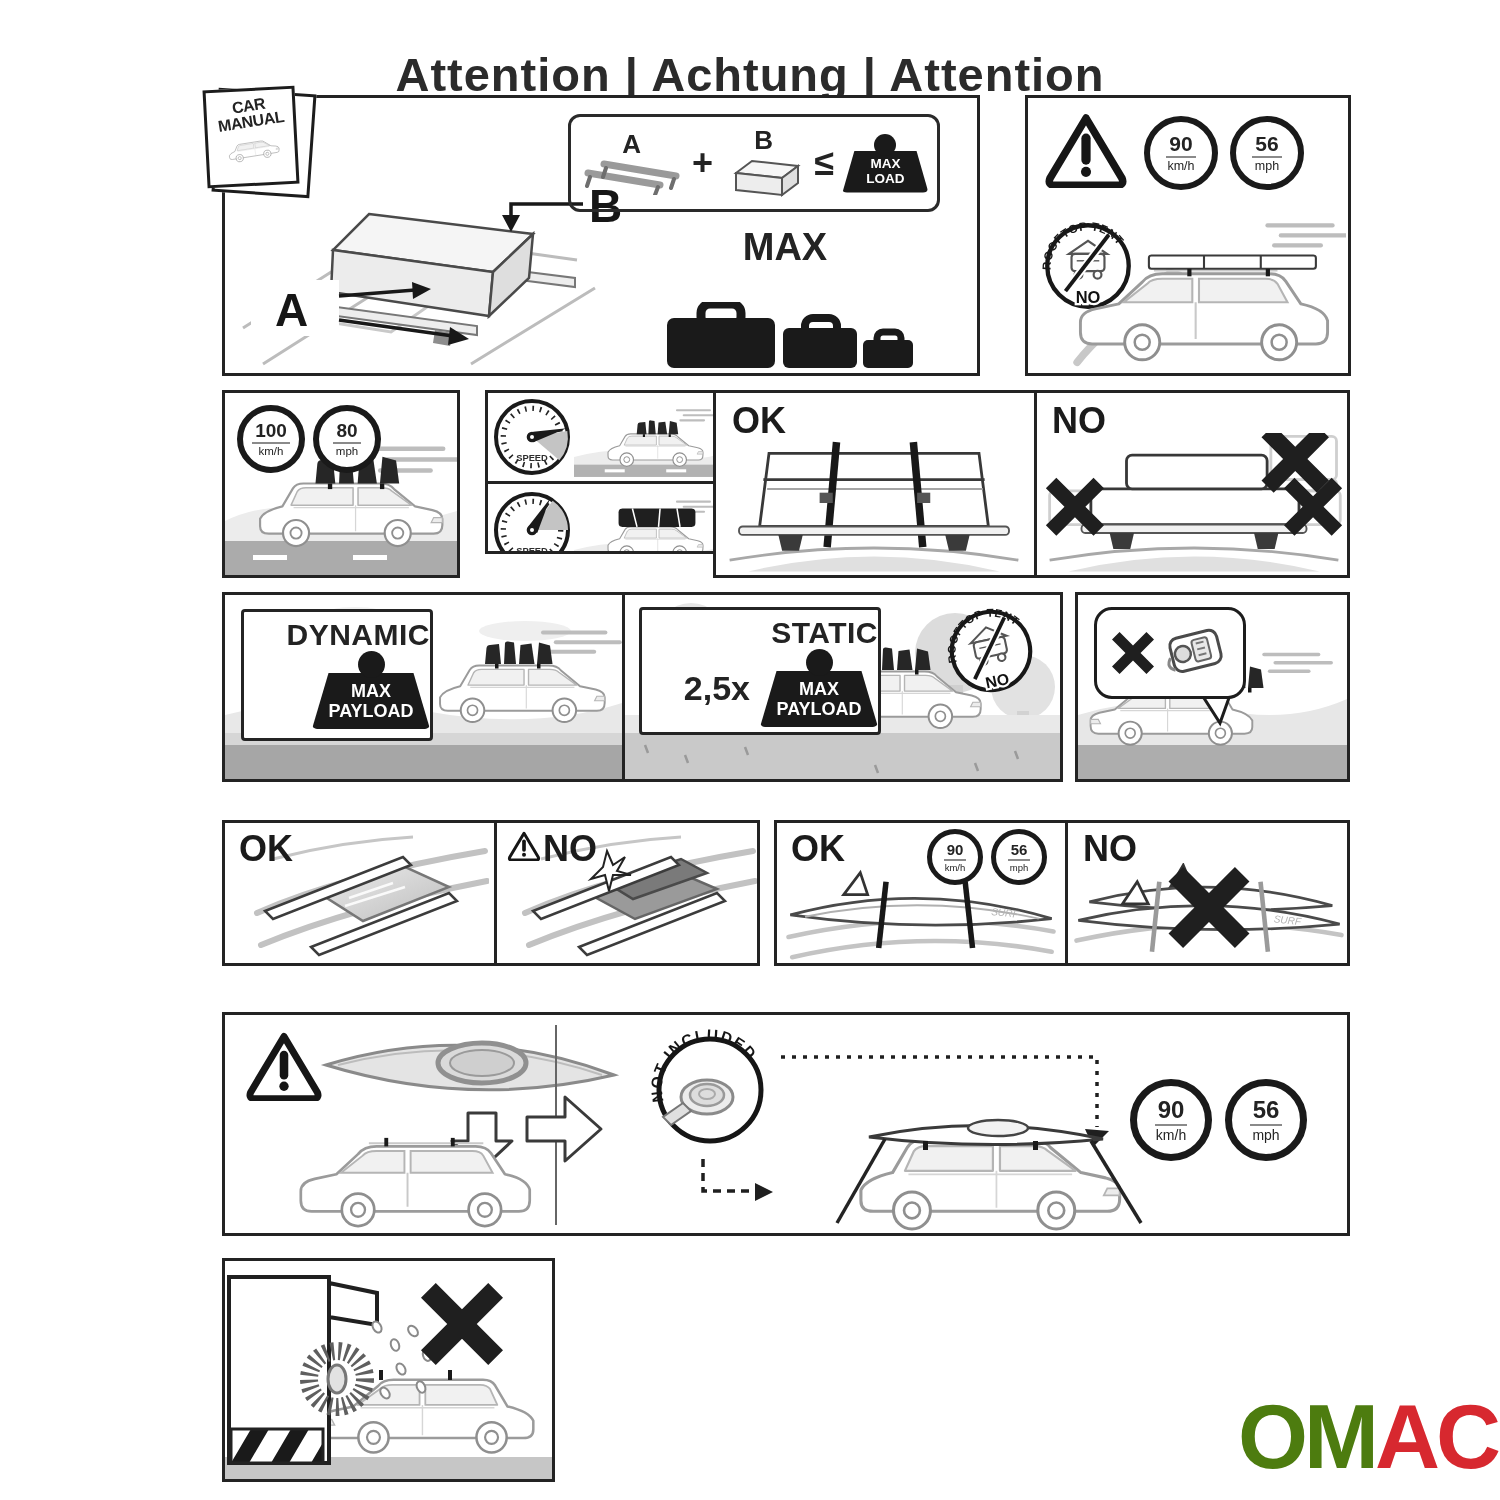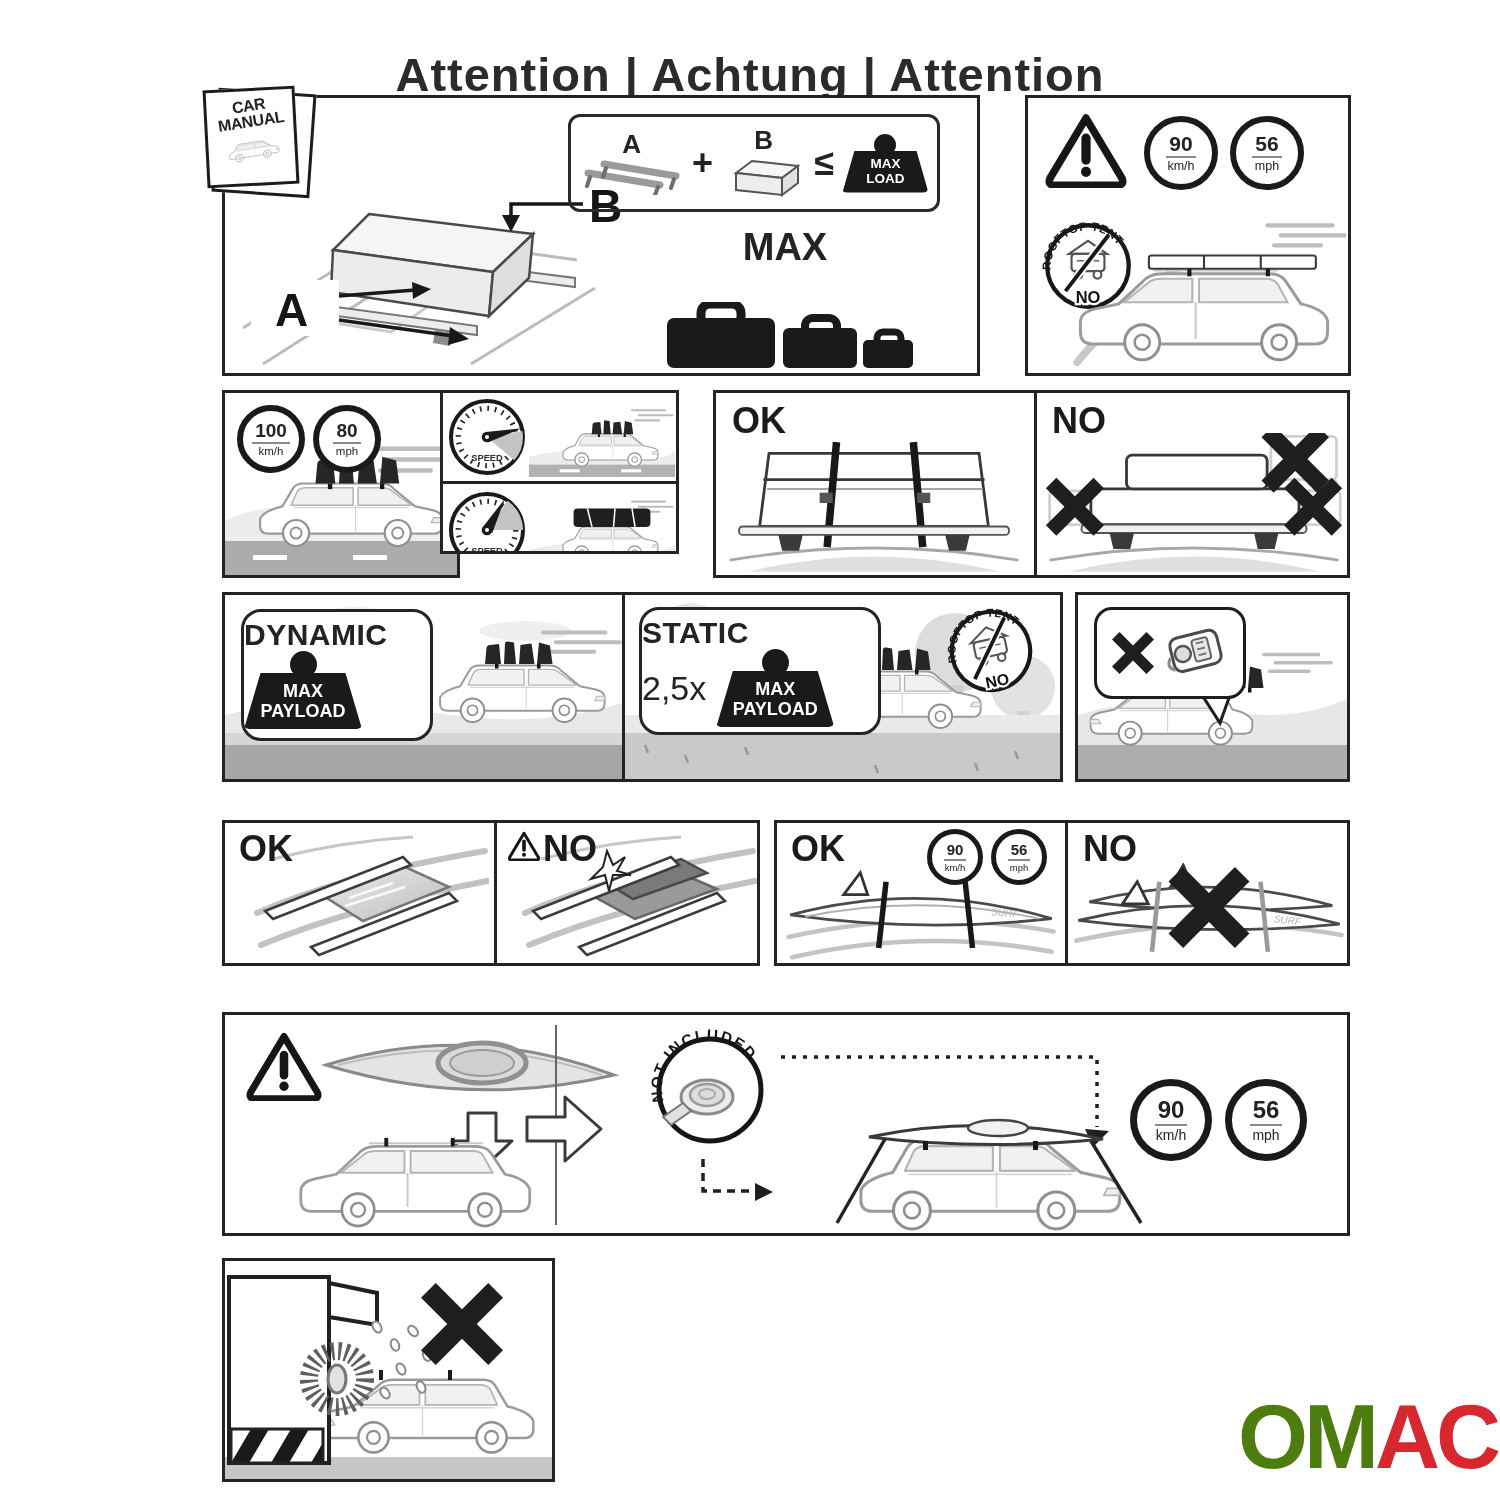--- a/index.html
+++ b/index.html
@@ -25,22 +25,22 @@
   
   .weight{display:flex;flex-direction:column;align-items:center}
   .w-head{background:#1a1a1a;border-radius:50%;margin-bottom:-5px;z-index:1}
   .w-body{background:#1a1a1a;color:#fff;font-weight:bold;text-align:center;display:flex;
           flex-direction:column;justify-content:center;clip-path:polygon(14% 0,86% 0,100% 100%,0 100%);
           border-radius:5px}
   .w-sm .w-head{width:22px;height:22px}
   .w-sm .w-body{width:86px;height:42px;font-size:13.5px;line-height:1.1}
   .w-md .w-head{width:27px;height:27px}
   .w-md .w-body{width:118px;height:56px;font-size:18px;line-height:1.12}
-  .signbox{position:absolute;background:#fff;border:3px solid #242424;border-radius:20px;
-           display:flex;flex-direction:column;align-items:flex-start;z-index:3;box-sizing:border-box}
+  .signbox{position:absolute;background:#fff;border:3px solid #242424;border-radius:4px;
+           display:flex;flex-direction:column;align-items:flex-end;z-index:3;box-sizing:border-box}
   .signtitle{font-weight:bold;font-size:30px;letter-spacing:.5px;line-height:1.1;margin-top:6px}
   
   .booklet{position:absolute;left:-20px;top:-10px;width:100px;height:106px;z-index:6}
   .bk2{position:absolute;left:10px;top:3px;width:92px;height:98px;background:#fff;
        border:3px solid #1c1c1c;transform:rotate(4deg)}
   .bk1{position:absolute;left:0;top:0;width:92px;height:98px;background:#fff;border:3px solid #1c1c1c;
        transform:rotate(-3deg);display:flex;flex-direction:column;align-items:center;padding-top:7px;box-sizing:border-box}
   .bktxt{font-weight:bold;font-size:16px;text-align:center;line-height:1.02;letter-spacing:-.5px;transform:rotate(-6deg)}
   .formula{position:absolute;border:3px solid #2a2a2a;border-radius:12px;display:flex;
            align-items:center;justify-content:space-evenly;box-sizing:border-box}
@@ -255,21 +255,21 @@
     <div class="badge b68" style="left:12px;top:12px">
       <span class="bv">100</span>
       <span class="bu">km/h</span>
     </div>
     <div class="badge b68" style="left:88px;top:12px">
       <span class="bv">80</span>
       <span class="bu">mph</span>
     </div>
   </section>
 
-  <section class="panel" style="left:440px;top:390px;width:239px;height:164px">
+  <section class="panel" style="left:485px;top:390px;width:239px;height:164px">
     <div class="divv" style="left:0;top:88px;width:233px;height:3px"></div>
 
     <svg class="abs" style="left:4px;top:4px" width="80" height="80" viewBox="0 0 120 120">
       <circle cx="60" cy="60" r="54" fill="#fff" stroke="#1a1a1a" stroke-width="6"></circle>
       <use href="#g-ticks"></use>
       <path d="M60,60 L113,51 A54,54 0 0 1 101,95 Z" fill="#c4c4c4"></path>
       <polygon points="112,47 62,52 56,60 62,68" fill="#1a1a1a"></polygon>
       <circle cx="60" cy="60" r="8" fill="#1a1a1a"></circle>
         <circle cx="60" cy="60" r="3" fill="#fff"></circle>
       <text x="60" y="96" text-anchor="middle" font-size="14" font-weight="bold" fill="#2e2e2e">SPEED</text>
@@ -387,21 +387,21 @@
       <g transform="translate(172,58) scale(0.56)">
           <use href="#g-wagon" transform="translate(340,0) scale(-1,1)"></use>
         </g>
       <g transform="translate(236,52) scale(0.5)">
           <use href="#g-cargo"></use>
         </g>
     </svg>
     <div class="signbox" style="left:14px;top:12px;width:242px;height:128px">
       <div class="signtitle">STATIC</div>
       <div style="display:flex;align-items:center;gap:10px">
-        <span style="font-weight:normal;font-size:34px">2,5x</span>
+        <span style="font-weight:bold;font-size:34px">2,5x</span>
         <div class="weight w-md">
           <div class="w-head"></div>
           <div class="w-body">
             <span>MAX</span>
             <span>PAYLOAD</span>
           </div>
         </div>
       </div>
     </div>
     <svg class="abs" style="left:316px;top:6px" width="100" height="100" viewBox="0 0 120 120">

